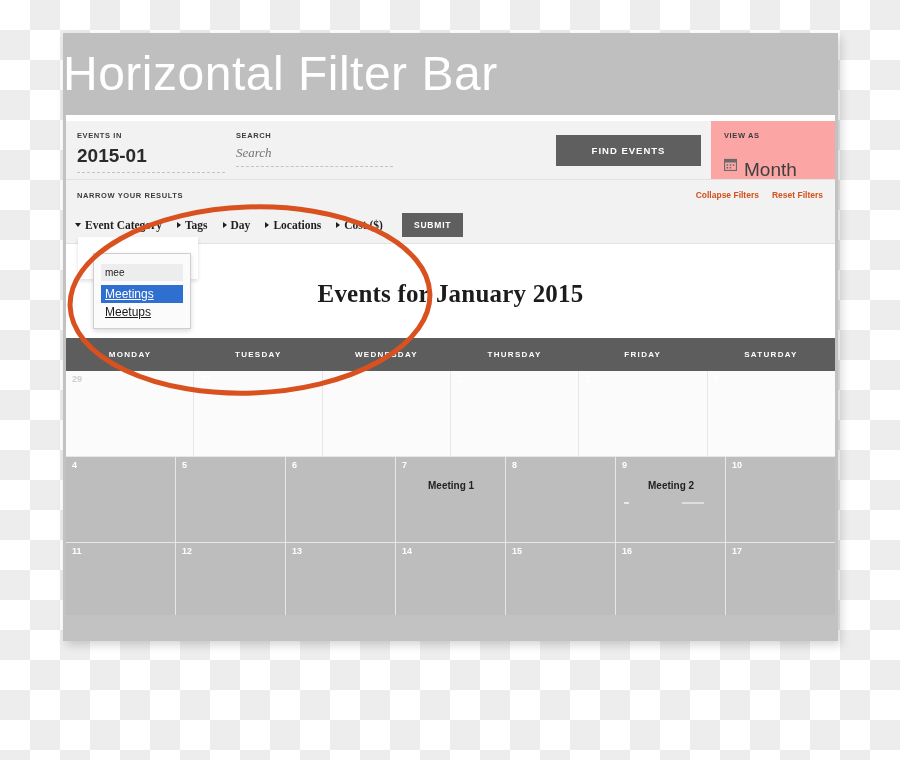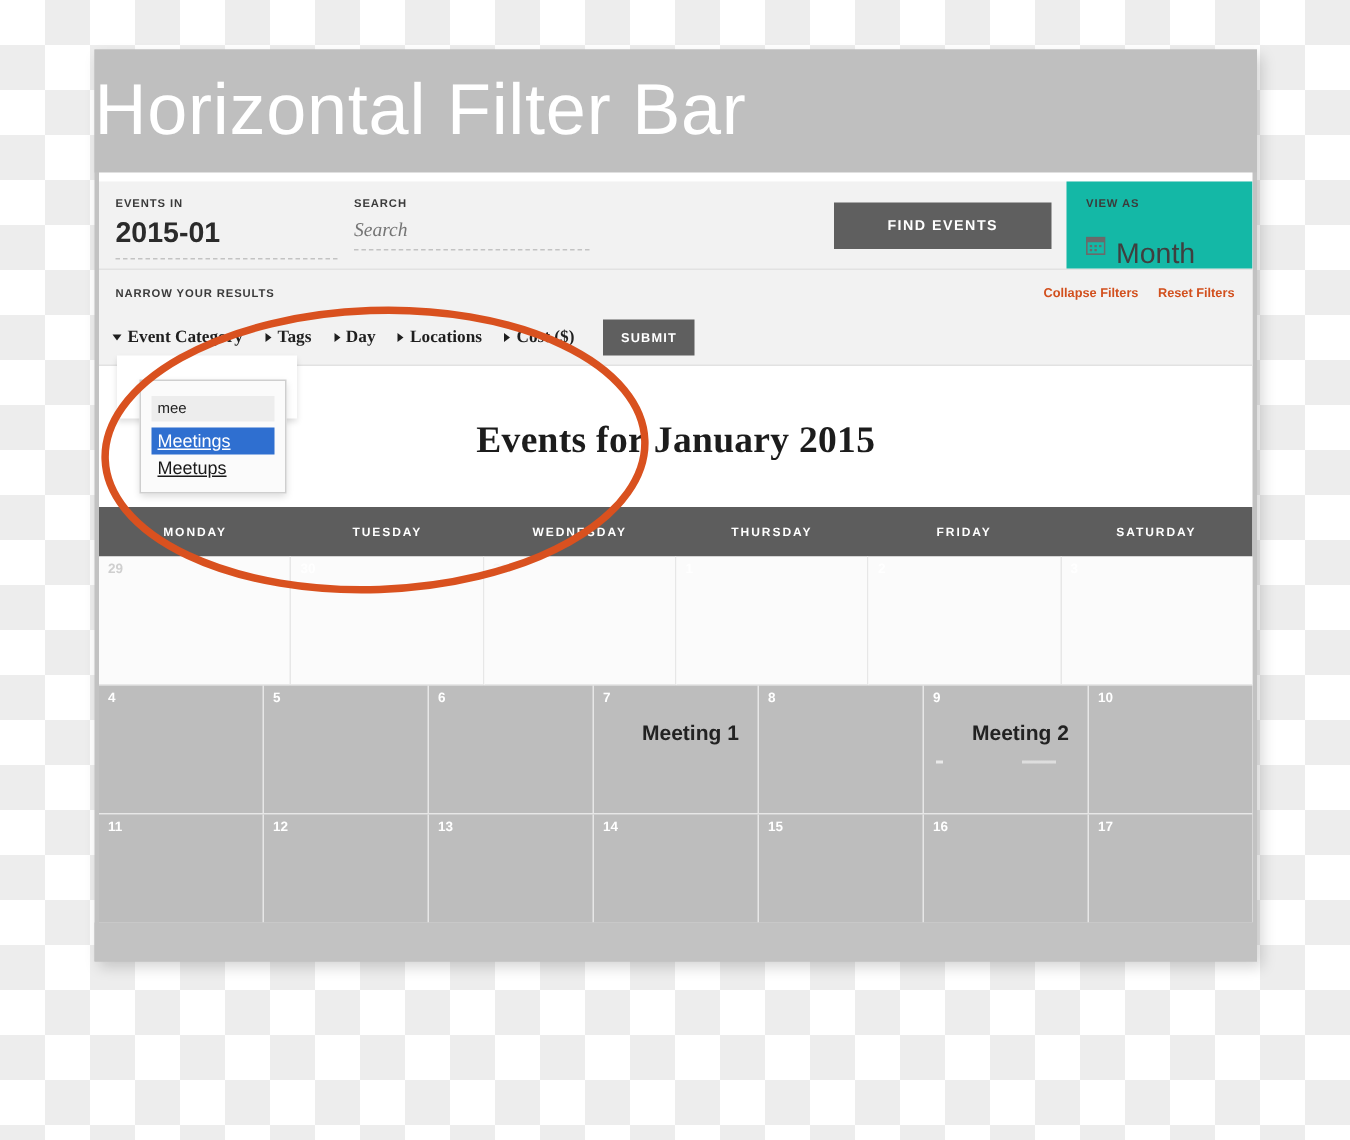--- a/index.html
+++ b/index.html
@@ -117,21 +117,21 @@
     letter-spacing: 1px;
     cursor: pointer;
     font-family: "Liberation Sans", sans-serif;
   }
   .viewas {
     position: absolute;
     left: 645px;
     top: 0;
     width: 124px;
     height: 58px;
-    background: #14b8a6;
+    background: #fca5a5;
     padding: 10px 0 0 13px;
     box-sizing: border-box;
   }
   .viewas-row {
     display: flex;
     align-items: center;
     gap: 7px;
   }
   .cal-icon {
     width: 13px; height: 13px;
@@ -314,21 +314,21 @@
     display: block;
   }
   .d-faded  { background: #efefef; }
   .d-faded  .daynum { color: #cfcfcf; }
   .d-light  { background: #e0e0e0; }
   .d-light  .daynum { color: #f5f5f5; }
   .d-today  { background: #a9cfe0; }
   .d-normal { background: #bdbdbd; }
   .cell-body { padding: 7px 8px 0 8px; }
   .ev-title {
-    font-size: 14px;
+    font-size: 10px;
     font-weight: bold;
     color: #222222;
     padding-left: 24px;
   }
   .ev-sub {
     margin-top: 11px;
     height: 2px;
     width: 86%;
     background: linear-gradient(to right, #e9e9e9 0 6%, transparent 6% 72%, #dedede 72% 100%);
   }

